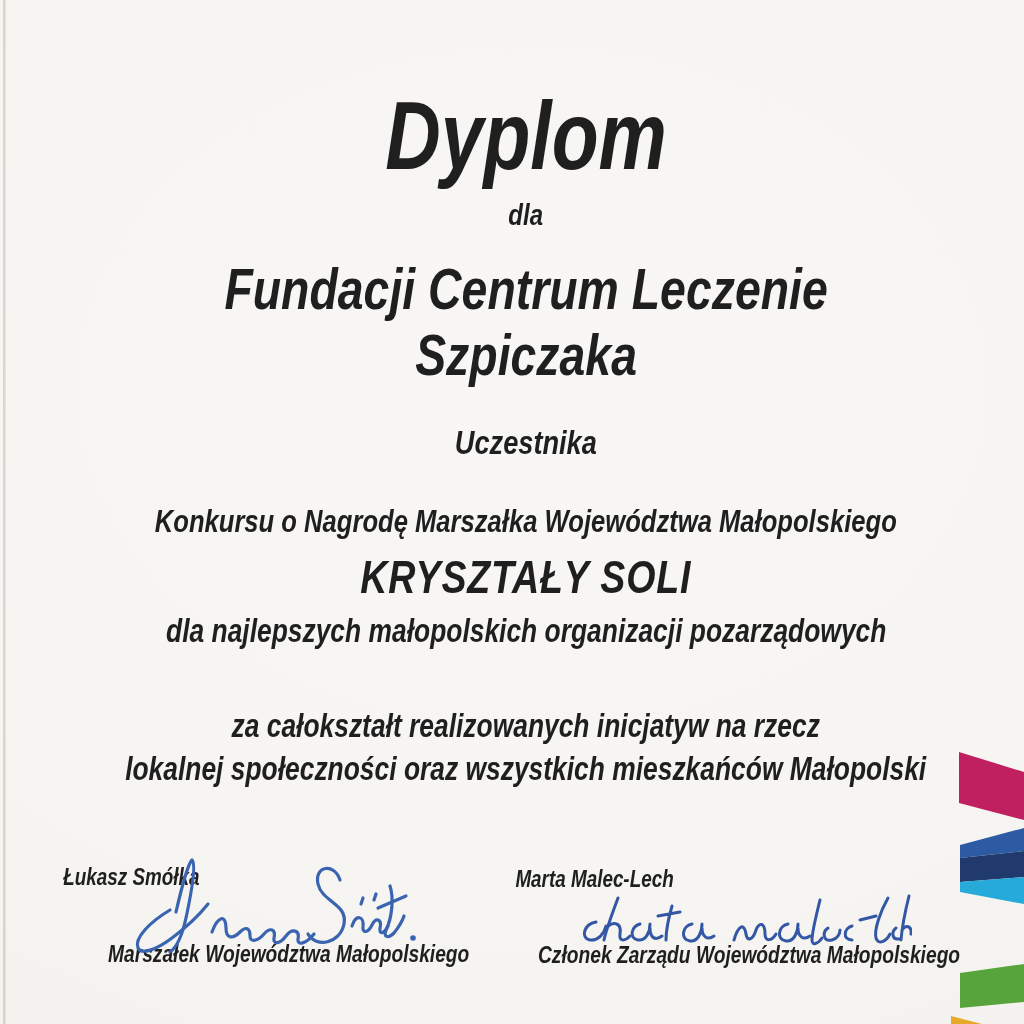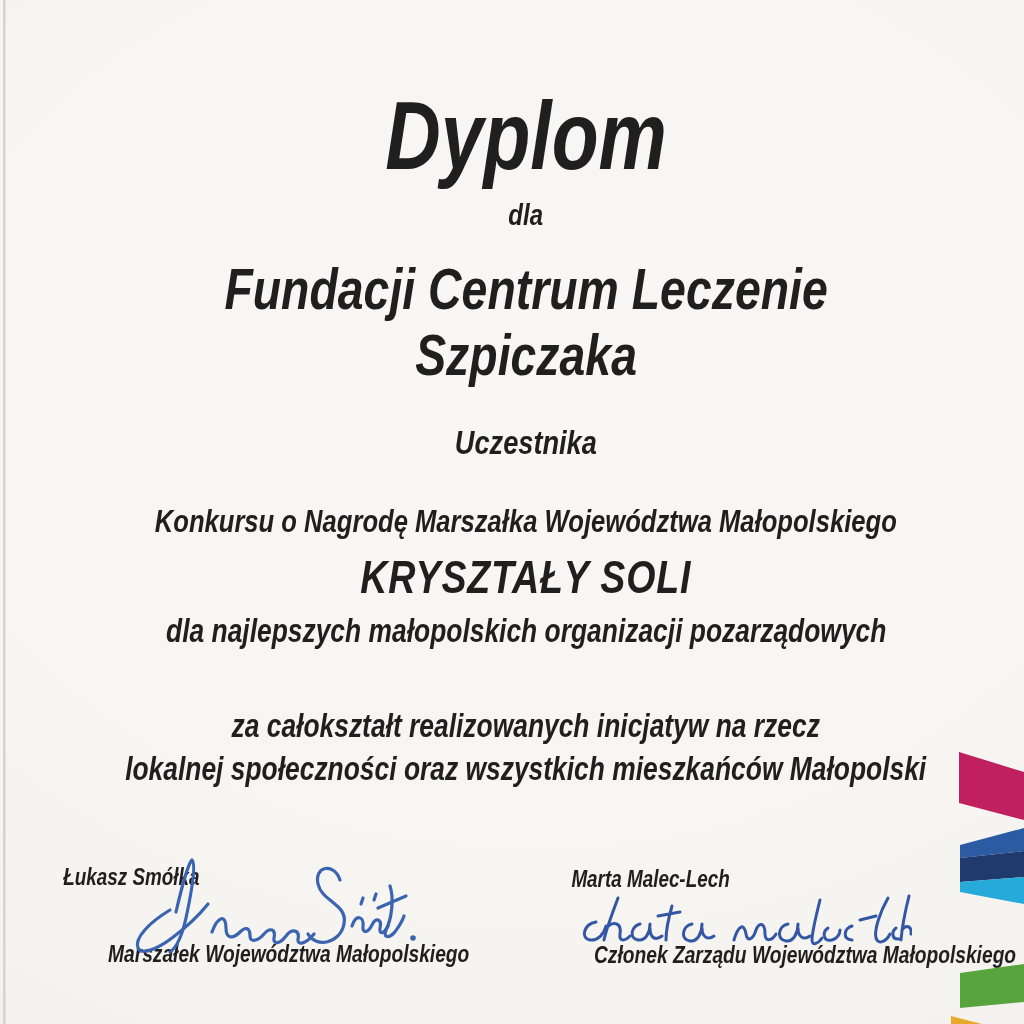--- a/index.html
+++ b/index.html
@@ -41,21 +41,21 @@
   .intro      {top:503px;font-size:32px;}
   .award      {top:549px;font-size:47px;letter-spacing:1px;}
   .subtitle   {top:612px;font-size:33px;}
   .citation   {top:704px;font-size:33px;line-height:43px;}
 
   
   .sig-col{position:absolute;text-align:left;color:#1f1f1f;font-weight:700;}
   .sig-col .pname{display:block;font-size:23px;white-space:nowrap;}
   .sig-col .ptitle{display:block;font-size:24px;white-space:nowrap;}
   .col-left{left:60px;width:480px;}
-  .col-right{left:548px;width:460px;}
+  .col-right{left:492px;width:460px;}
   .col-left .pname {position:absolute;left:0;right:0;top:864px;transform:translateX(-40px) scaleX(.82);}
   .col-left .ptitle{position:absolute;left:0;right:0;top:940px;transform:scaleX(.8);}
   .col-right .pname {position:absolute;left:0;right:0;top:866px;transform:translateX(-18px) scaleX(.82);}
   .col-right .ptitle{position:absolute;left:0;right:0;top:941px;transform:scaleX(.8);}
   .sig-col{top:0;bottom:0;}
 
   .sig-svg{position:absolute;pointer-events:none;}
   .sig-left {left:128px;top:846px;}
   .sig-right{left:576px;top:884px;}
 

